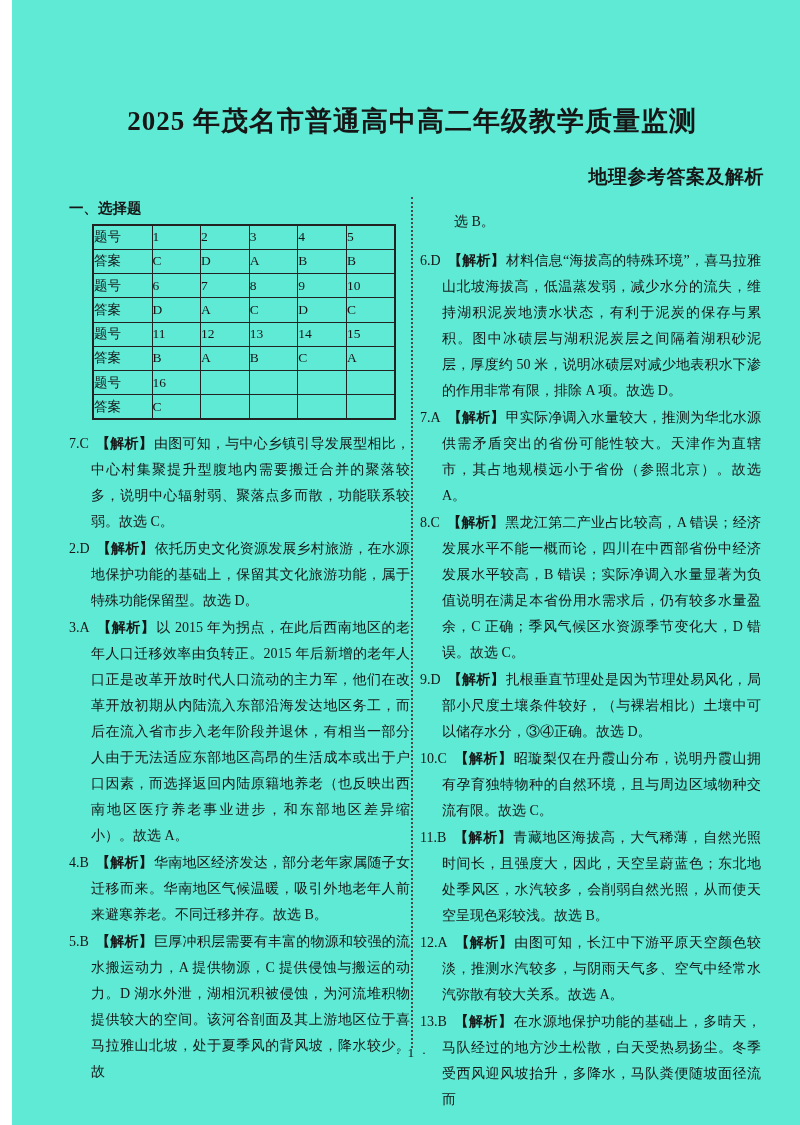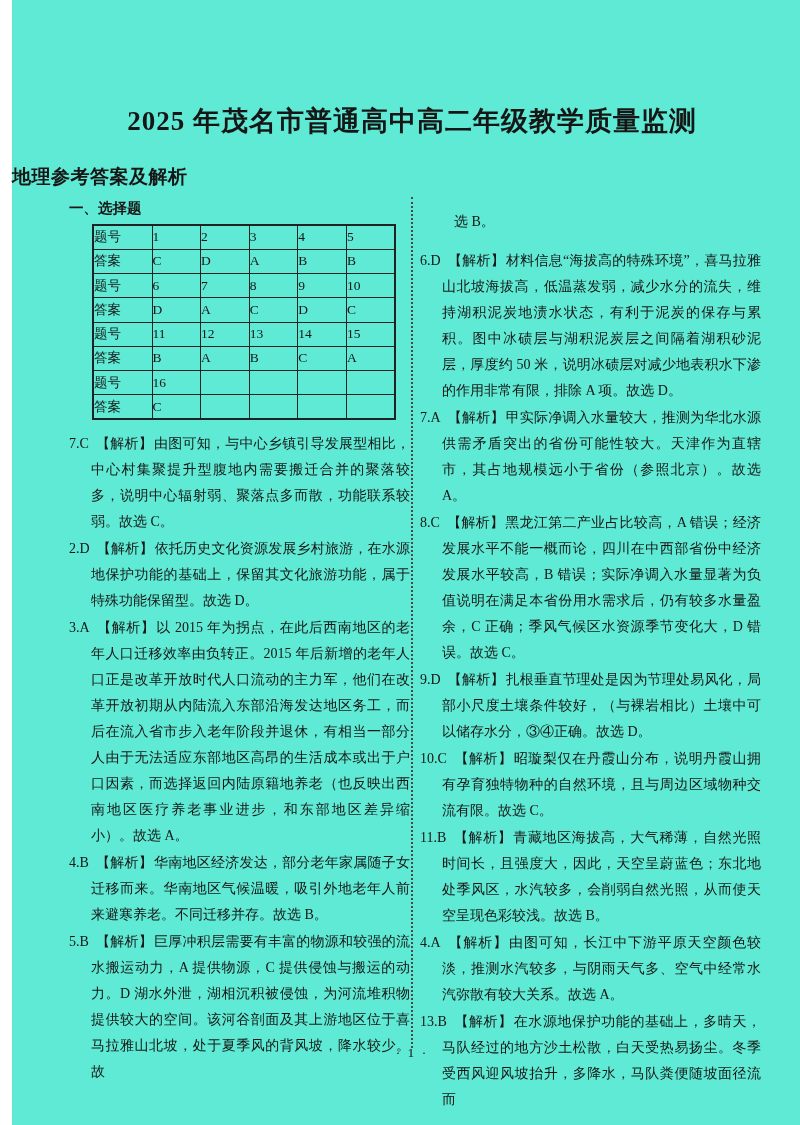--- a/index.html
+++ b/index.html
@@ -14,21 +14,21 @@
   }
   .page { position: absolute; left: 12px; top: 0; width: 800px; height: 1125px; background: #5eead4; }
 
   .doc-title {
     position: absolute; left: 0; top: 103px; width: 800px;
     text-align: center; font-size: 27px; font-weight: bold;
     letter-spacing: 1px;
   }
   .doc-subtitle {
     position: absolute; left: 0; top: 164px; width: 752px;
-    text-align: left; font-size: 19px; font-weight: bold;
+    text-align: right; font-size: 19px; font-weight: bold;
     letter-spacing: 0.5px;
   }
   .section-heading {
     position: absolute; left: 57px; top: 199px;
     font-size: 14.5px; font-weight: bold;
   }
 
   table.answers {
     position: absolute; left: 80px; top: 224px;
     width: 304px; height: 196px;
@@ -43,21 +43,21 @@
     padding: 0; height: 24px;
   }
   table.answers td.lbl { width: 59px; }
 
   .col { position: absolute; width: 341px; font-size: 14px; line-height: 26px; }
   .col-left  { left: 57px;  top: 430px; }
   .col-right { left: 408px; top: 197px; }
 
   .q { margin: 0; padding-left: 22px; text-indent: -22px; text-align: justify; }
   .qn { margin-right: 7px; }
-  .qt { font-family: "Liberation Sans", sans-serif; font-weight: normal; margin-right: 1px; }
+  .qt { font-family: "Liberation Sans", sans-serif; font-weight: bold; margin-right: 1px; }
   .carry { margin: 12px; padding-left: 22px; text-align: left; }
 
   .divider {
     position: absolute; left: 399px; top: 197px; height: 851px; width: 0;
     border-left: 2px dotted #4a4a4a;
   }
 
   .page-number {
     position: absolute; left: 0; top: 1045px; width: 800px;
     text-align: center; font-size: 13.5px; letter-spacing: 2px;
@@ -152,19 +152,19 @@
   <div class="divider"></div>
 
   <div class="col col-right">
     <p class="carry">选 B。</p>
     <p class="q"><span class="qn">6.D</span><span class="qt">【解析】</span><span>材料信息“海拔高的特殊环境”，喜马拉雅山北坡海拔高，低温蒸发弱，减少水分的流失，维持湖积泥炭地渍水状态，有利于泥炭的保存与累积。图中冰碛层与湖积泥炭层之间隔着湖积砂泥层，厚度约 50 米，说明冰碛层对减少地表积水下渗的作用非常有限，排除 A 项。故选 D。</span></p>
     <p class="q"><span class="qn">7.A</span><span class="qt">【解析】</span><span>甲实际净调入水量较大，推测为华北水源供需矛盾突出的省份可能性较大。天津作为直辖市，其占地规模远小于省份（参照北京）。故选 A。</span></p>
     <p class="q"><span class="qn">8.C</span><span class="qt">【解析】</span><span>黑龙江第二产业占比较高，A 错误；经济发展水平不能一概而论，四川在中西部省份中经济发展水平较高，B 错误；实际净调入水量显著为负值说明在满足本省份用水需求后，仍有较多水量盈余，C 正确；季风气候区水资源季节变化大，D 错误。故选 C。</span></p>
     <p class="q"><span class="qn">9.D</span><span class="qt">【解析】</span><span>扎根垂直节理处是因为节理处易风化，局部小尺度土壤条件较好，（与裸岩相比）土壤中可以储存水分，③④正确。故选 D。</span></p>
     <p class="q"><span class="qn">10.C</span><span class="qt">【解析】</span><span>昭璇梨仅在丹霞山分布，说明丹霞山拥有孕育独特物种的自然环境，且与周边区域物种交流有限。故选 C。</span></p>
     <p class="q"><span class="qn">11.B</span><span class="qt">【解析】</span><span>青藏地区海拔高，大气稀薄，自然光照时间长，且强度大，因此，天空呈蔚蓝色；东北地处季风区，水汽较多，会削弱自然光照，从而使天空呈现色彩较浅。故选 B。</span></p>
-    <p class="q"><span class="qn">4.A</span><span class="qt">【解析】</span><span>由图可知，长江中下游平原天空颜色较淡，推测水汽较多，与阴雨天气多、空气中经常水汽弥散有较大关系。故选 A。</span></p>
+    <p class="q"><span class="qn">12.A</span><span class="qt">【解析】</span><span>由图可知，长江中下游平原天空颜色较淡，推测水汽较多，与阴雨天气多、空气中经常水汽弥散有较大关系。故选 A。</span></p>
     <p class="q"><span class="qn">13.B</span><span class="qt">【解析】</span><span>在水源地保护功能的基础上，多晴天，马队经过的地方沙土松散，白天受热易扬尘。冬季受西风迎风坡抬升，多降水，马队粪便随坡面径流而</span></p>
   </div>
 
   <div class="page-number">· 1 ·</div>
 
 </div>
 
 </body></html>

